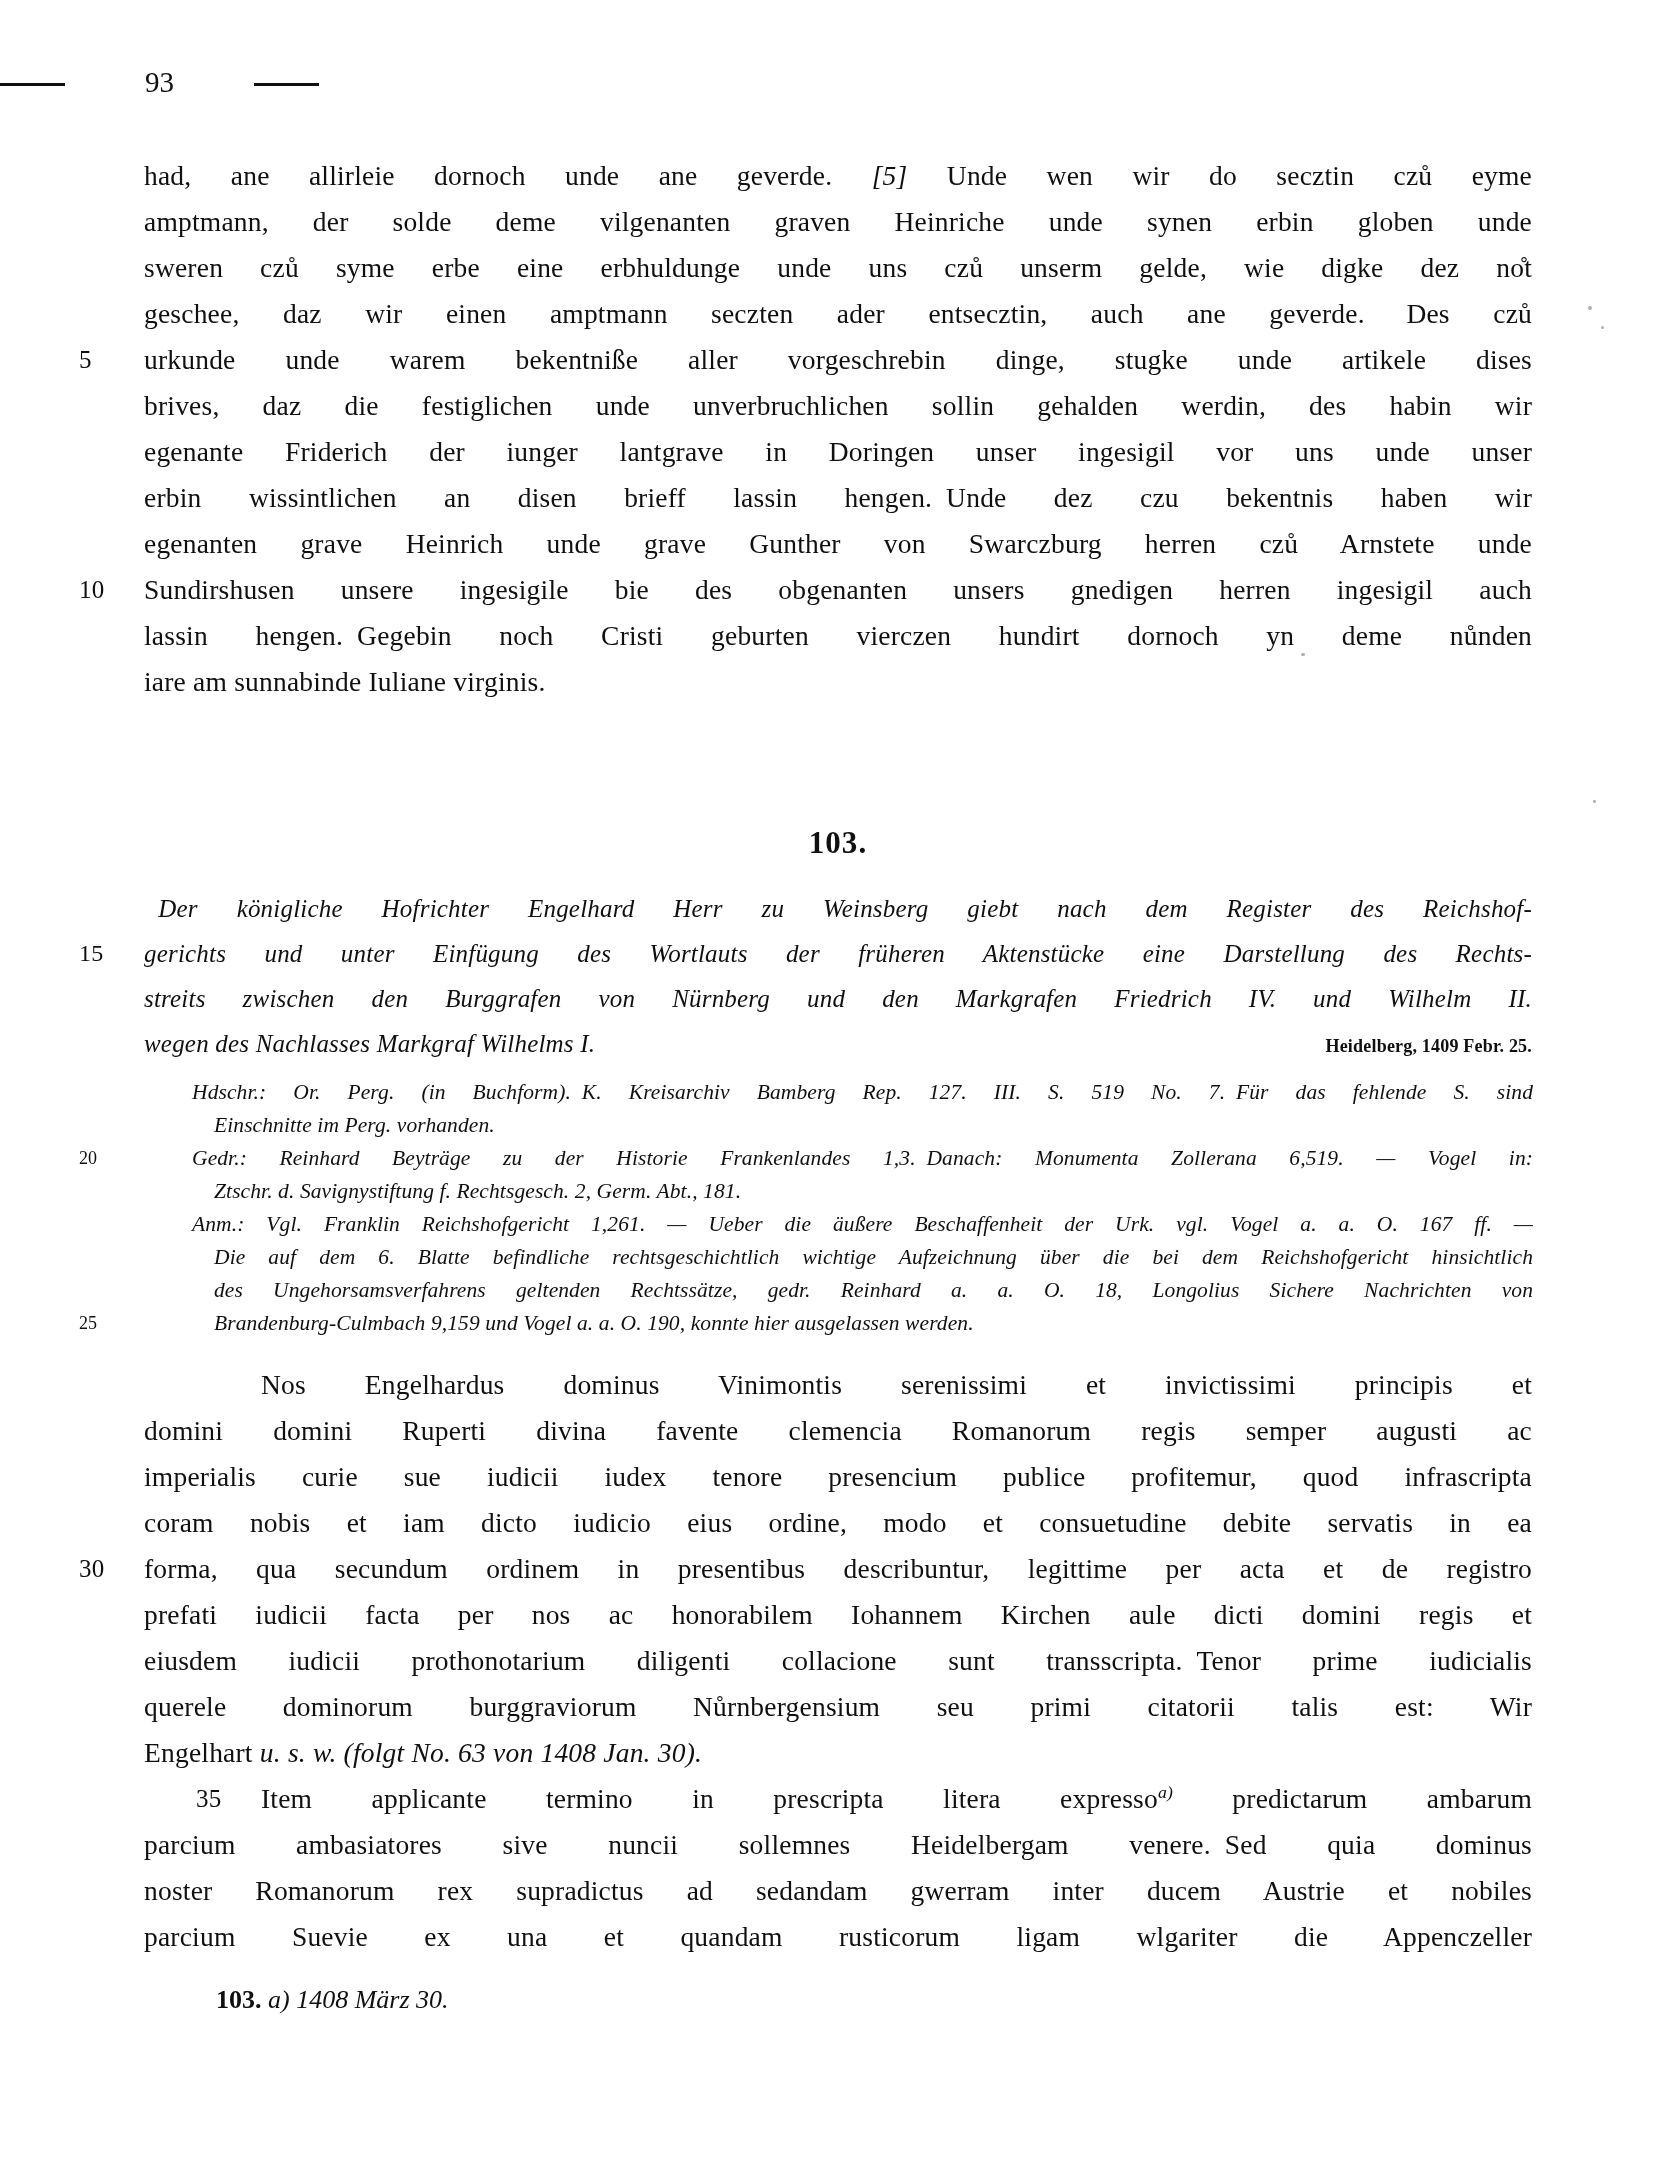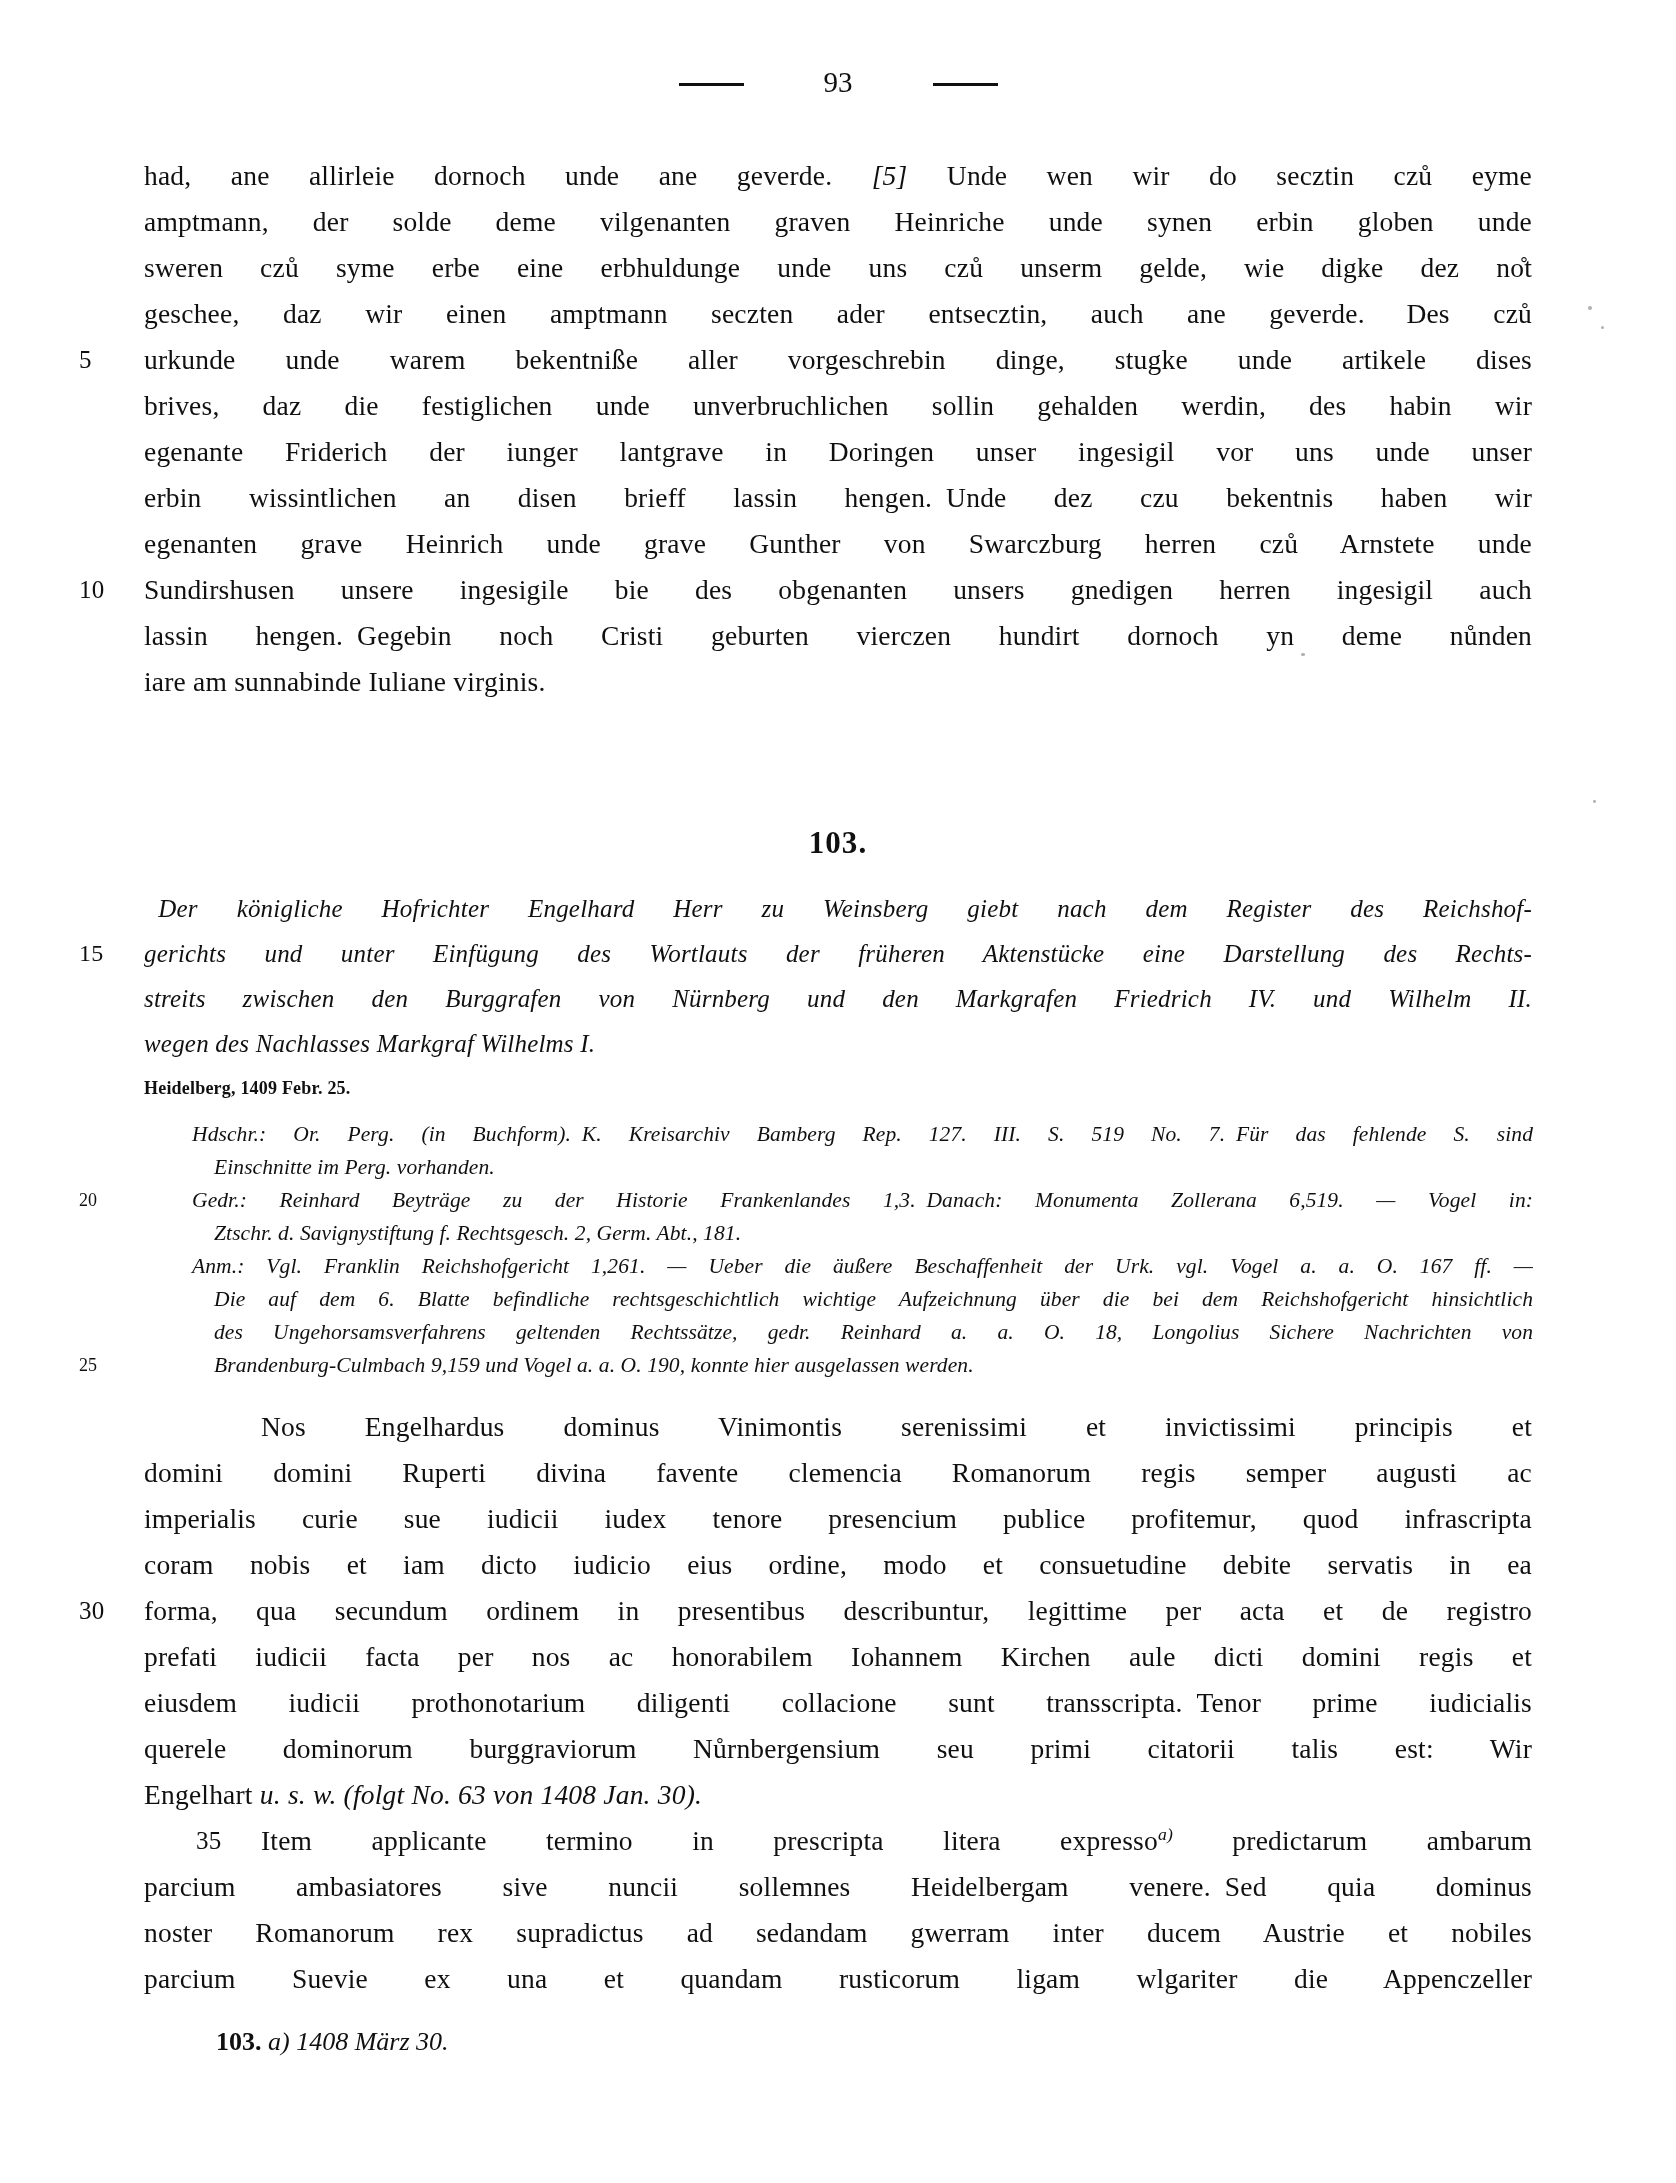--- a/index.html
+++ b/index.html
@@ -7,21 +7,21 @@
   body{
     position:relative;
     width:1676px;height:2183px;
     overflow:hidden;
     color:#101010;
     font-family:"Liberation Serif","DejaVu Serif",serif;
   }
   
   .pageheader{
     padding-top:65px;
-    display:flex;justify-content:center;align-items:center;gap:80px;
+    display:flex;align-items:center;gap:80px;
     font-size:29px;line-height:35px;
   }
   .dash{width:65px;height:2.8px;background:#101010;margin-top:3.3px}
   
   .block{position:relative}
   .ln{
     position:relative;
     text-align:justify;
     text-align-last:justify;
     text-justify:inter-word;
@@ -52,21 +52,21 @@
   .summary{
     margin:24px 0 0 144px;width:1388px;
     font-style:italic;
     font-size:25px;line-height:45px;
     letter-spacing:0.2px;
   }
   .summary .lineno{left:-65px;width:51px;font-size:24px}
   .summary .indent1{text-indent:14.3px}
   .sumlast{
     position:relative;
-    display:flex;justify-content:space-between;align-items:baseline;flex-direction:column;
+    display:flex;justify-content:space-between;align-items:baseline;
   }
   .dateline{
     font-style:normal;font-weight:bold;font-size:18px;white-space:nowrap;
   }
   
   .apparatus{
     margin:6.6px 0 0 192px;width:1341px;
     font-style:italic;
     font-size:21.5px;line-height:33px;
     letter-spacing:0.1px;

